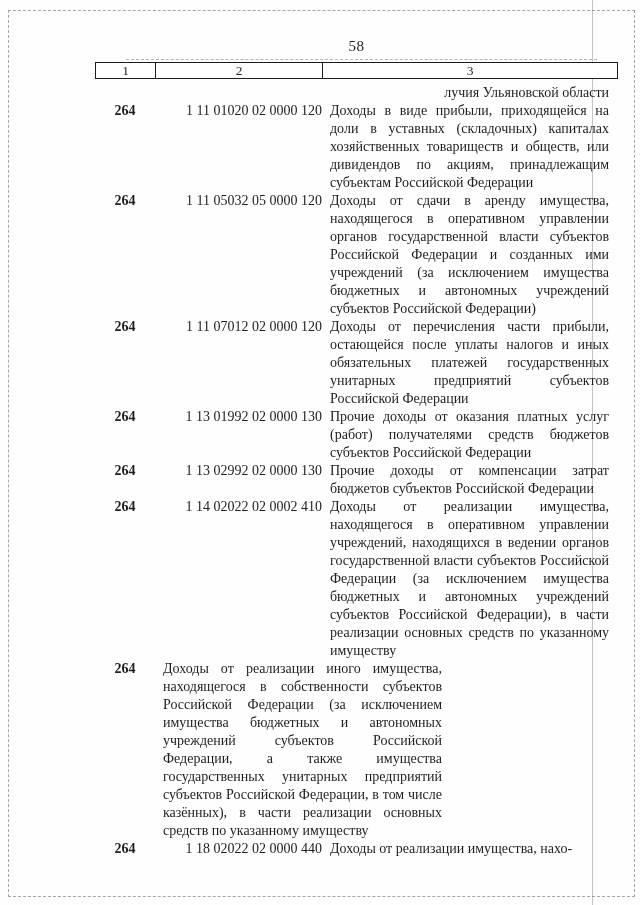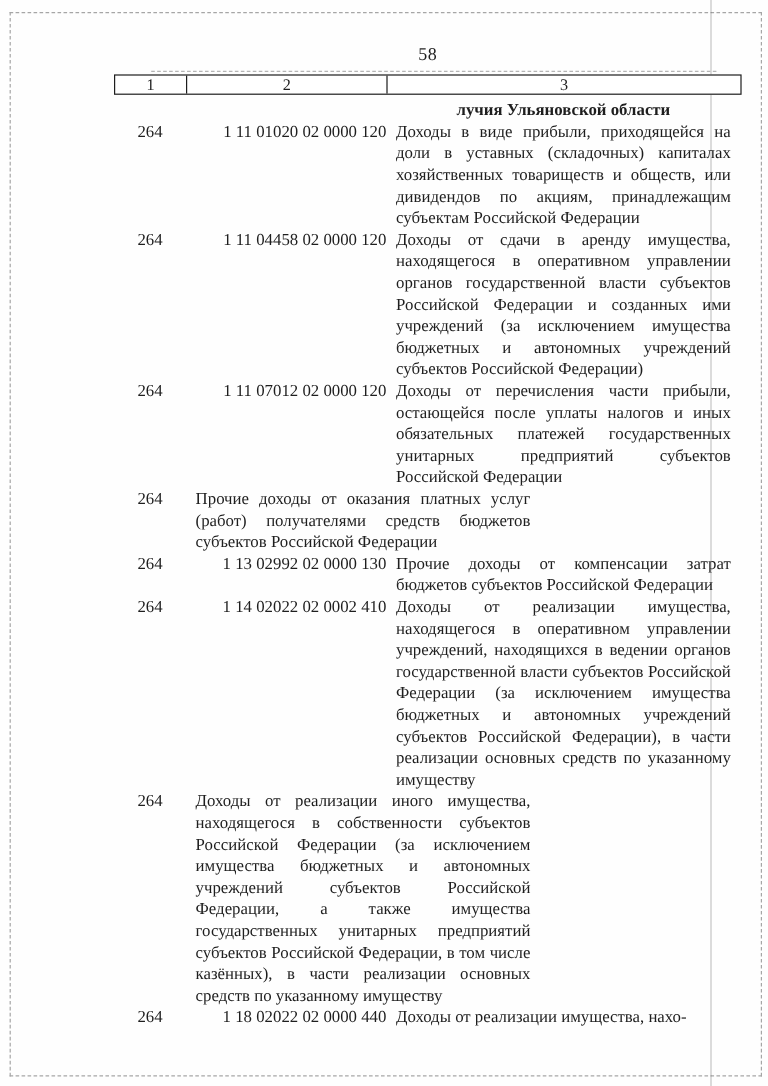--- a/index.html
+++ b/index.html
@@ -81,41 +81,42 @@
     top: 84px;
     width: 523px;
   }
   .row { display: flex; align-items: flex-start; }
   .row .c1 {
     width: 60px;
     flex: none;
     text-align: center;
     font-size: 14px;
     line-height: 18px;
+    font-weight: bold;
   }
   .row .c2 {
     width: 167px;
     flex: none;
     text-align: right;
     font-size: 14px;
     line-height: 18px;
     white-space: nowrap;
   }
   .row .c3 {
     width: 296px;
     flex: none;
     box-sizing: border-box;
     padding: 0 9px 0 8px;
     font-size: 14px;
     line-height: 18px;
     text-align: justify;
   }
   .row.continuation .c3 {
-    font-weight: bold;
-    text-align: center;
+    font-weight: normal;
+    text-align: right;
   }
 </style>
 </head>
 <body>
 
 <div class="page">
 
   <div class="scan-border"></div>
   <div class="fold-line"></div>
 
@@ -134,30 +135,31 @@
       <div class="c3">лучия Ульяновской области</div>
     </div>
 
   <div class="row">
         <div class="c1">264</div>
         <div class="c2">1 11 01020 02 0000 120</div>
         <div class="c3">Доходы в виде прибыли, приходящейся на доли в уставных (складочных) капиталах хозяйственных товариществ и обществ, или дивидендов по акциям, принадлежащим субъектам Российской Федерации</div>
       </div>
       <div class="row">
         <div class="c1">264</div>
-        <div class="c2">1 11 04458 02 0000 120</div>
+        <div class="c2">1 11 05032 05 0000 120</div>
         <div class="c3">Доходы от сдачи в аренду имущества, находящегося в оперативном управлении органов государственной власти субъектов Российской Федерации и созданных ими учреждений (за исключением имущества бюджетных и автономных учреждений субъектов Российской Федерации)</div>
       </div>
       <div class="row">
         <div class="c1">264</div>
         <div class="c2">1 11 07012 02 0000 120</div>
         <div class="c3">Доходы от перечисления части прибыли, остающейся после уплаты налогов и иных обязательных платежей государственных унитарных предприятий субъектов Российской Федерации</div>
       </div>
       <div class="row">
         <div class="c1">264</div>
+        <div class="c2">1 13 01992 02 0000 130</div>
         <div class="c3">Прочие доходы от оказания платных услуг (работ) получателями средств бюджетов субъектов Российской Федерации</div>
       </div>
       <div class="row">
         <div class="c1">264</div>
         <div class="c2">1 13 02992 02 0000 130</div>
         <div class="c3">Прочие доходы от компенсации затрат бюджетов субъектов Российской Федерации</div>
       </div>
       <div class="row">
         <div class="c1">264</div>
         <div class="c2">1 14 02022 02 0002 410</div>

